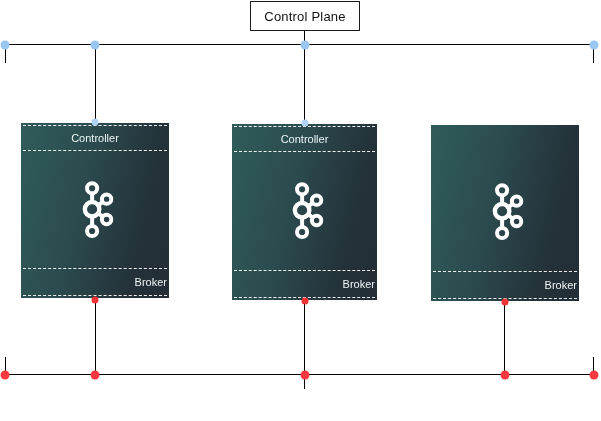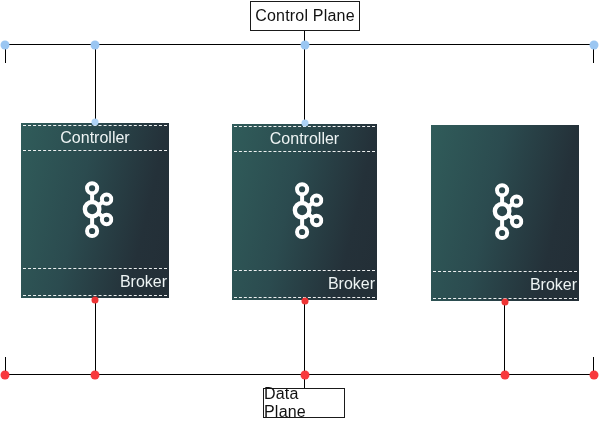--- a/index.html
+++ b/index.html
@@ -14,34 +14,34 @@
   
   .dot{position:absolute;border-radius:50%;transform:translate(-50%,-50%);}
   .dot.blue{width:9px;height:9px;background:var(--control-plane-dot,#9ac6f2);}
   .dot.red{width:9px;height:9px;background:var(--data-plane-dot,#f8393d);}
   .dot.small-blue{width:7px;height:7px;background:#aed3f6;z-index:4;}
   .dot.small-red{width:7px;height:7px;background:#ee3434;z-index:4;}
   
   .plane-label{
     position:absolute;background:#fff;border:1px solid #1a1a1a;
     display:flex;align-items:center;justify-content:center;
-    font-size:16px;color:#111;letter-spacing:.2px;box-sizing:border-box;
+    font-size:13px;color:#111;letter-spacing:.2px;box-sizing:border-box;
   }
   
   .node{
     position:absolute;box-sizing:border-box;border:2px solid #fff;
     background:linear-gradient(103deg,#305c5a 0%,#2b4b4f 40%,#243139 78%,#232e36 100%);
     z-index:2;
   }
   .strip{
     position:absolute;left:2px;right:2px;height:24px;
     border-top:1.5px dashed rgba(255,255,255,.92);
     border-bottom:1.5px dashed rgba(255,255,255,.92);
     display:flex;align-items:center;justify-content:center;
-    color:#eef4f4;font-size:16px;
+    color:#eef4f4;font-size:11px;
   }
   .strip.controller{top:2px;}
   .strip.broker{bottom:2px;height:26px;justify-content:flex-end;}
   .kafka-logo{
     position:absolute;left:50%;top:58px;transform:translateX(-50%);
     width:37px;height:58px;
   }
   .kafka-logo svg{display:block;width:100%;height:100%;}
 </style>
 </head>
@@ -61,23 +61,20 @@
   <div class="line vline" style="left:593px;top:357px;height:18px;"></div>
   <div class="line vline" style="left:95px;top:300px;height:75px;"></div>
   <div class="line vline" style="left:304px;top:301px;height:74px;"></div>
   <div class="line vline" style="left:504px;top:302px;height:73px;"></div>
   <div class="line vline" style="left:304px;top:375px;height:14px;"></div>
 
   <div class="plane-label" style="left:250px;top:1px;width:110px;height:30px;">
     <span>Control Plane</span>
   </div>
 
-  <div class="plane-label" style="left:263px;top:388px;width:82px;height:30px;">
-    <span>Data Plane</span>
-  </div>
 
   <div class="dot blue" style="left:5px;top:45px;"></div>
   <div class="dot blue" style="left:95px;top:45px;"></div>
   <div class="dot blue" style="left:305px;top:45px;"></div>
   <div class="dot blue" style="left:594px;top:45px;"></div>
 
   <div class="dot red" style="left:5px;top:375px;"></div>
   <div class="dot red" style="left:95px;top:375px;"></div>
   <div class="dot red" style="left:305px;top:375px;"></div>
   <div class="dot red" style="left:505px;top:375px;"></div>

